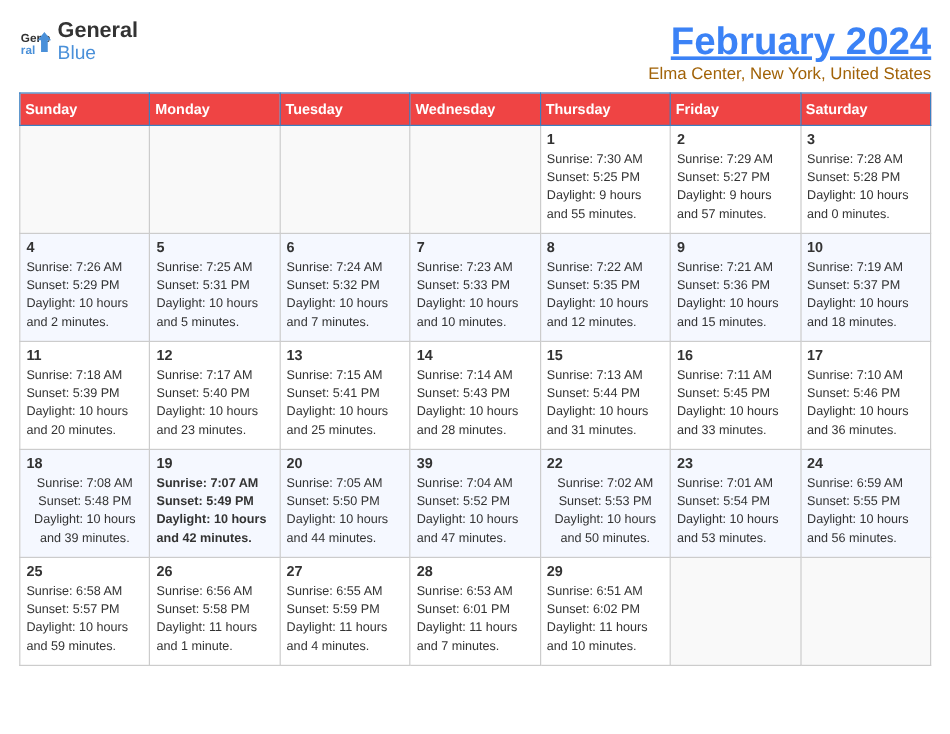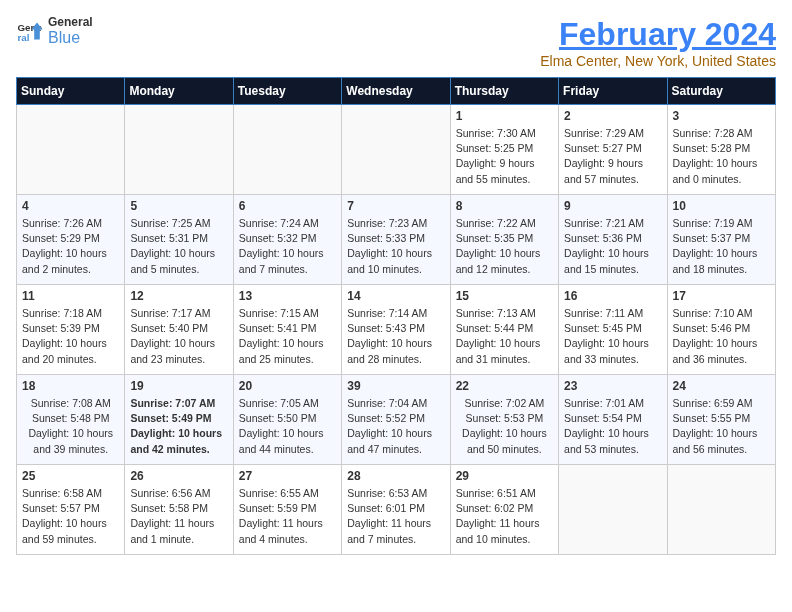--- a/index.html
+++ b/index.html
@@ -37,21 +37,21 @@
     .location {
       font-size: 14px;
       color: #a16207;
     }
     table {
       width: 100%;
       border-collapse: collapse;
       table-layout: fixed;
     }
     thead th {
-      background-color: #0f172a;
+      background-color: #ef4444;
       color: #fff;
       font-size: 12px;
       font-weight: bold;
       padding: 6px 4px;
       text-align: left;
       border: 1px solid #3a7fc1;
     }
     tbody td {
       border: 1px solid #ccc;
       vertical-align: top;
@@ -82,21 +82,21 @@
 <body>
 
 <div class="header-section">
   <div class="logo">
     <svg class="logo-icon" viewBox="0 0 40 40">
       <text x="2" y="20" font-size="14" font-weight="bold" fill="#333">Gene</text>
       <text x="2" y="34" font-size="14" font-weight="bold" fill="#4a90d9">ral</text>
       <polygon points="30,8 38,18 34,18 34,32 26,32 26,18 22,18" fill="#4a90d9"></polygon>
     </svg>
     <div>
-      <div style="font-size:12px;font-weight:bold;color:#333;line-height:1.1">General</div>
+      <div style="font-size:18px;font-weight:bold;color:#333;line-height:1.1">General</div>
       <div style="font-size:16px;font-weight:normal;color:#4a90d9;line-height:1.1">Blue</div>
     </div>
   </div>
   <div class="title-section">
     <div class="month-year">February 2024</div>
     <div class="location">Elma Center, New York, United States</div>
   </div>
 </div>
 
 <table>

